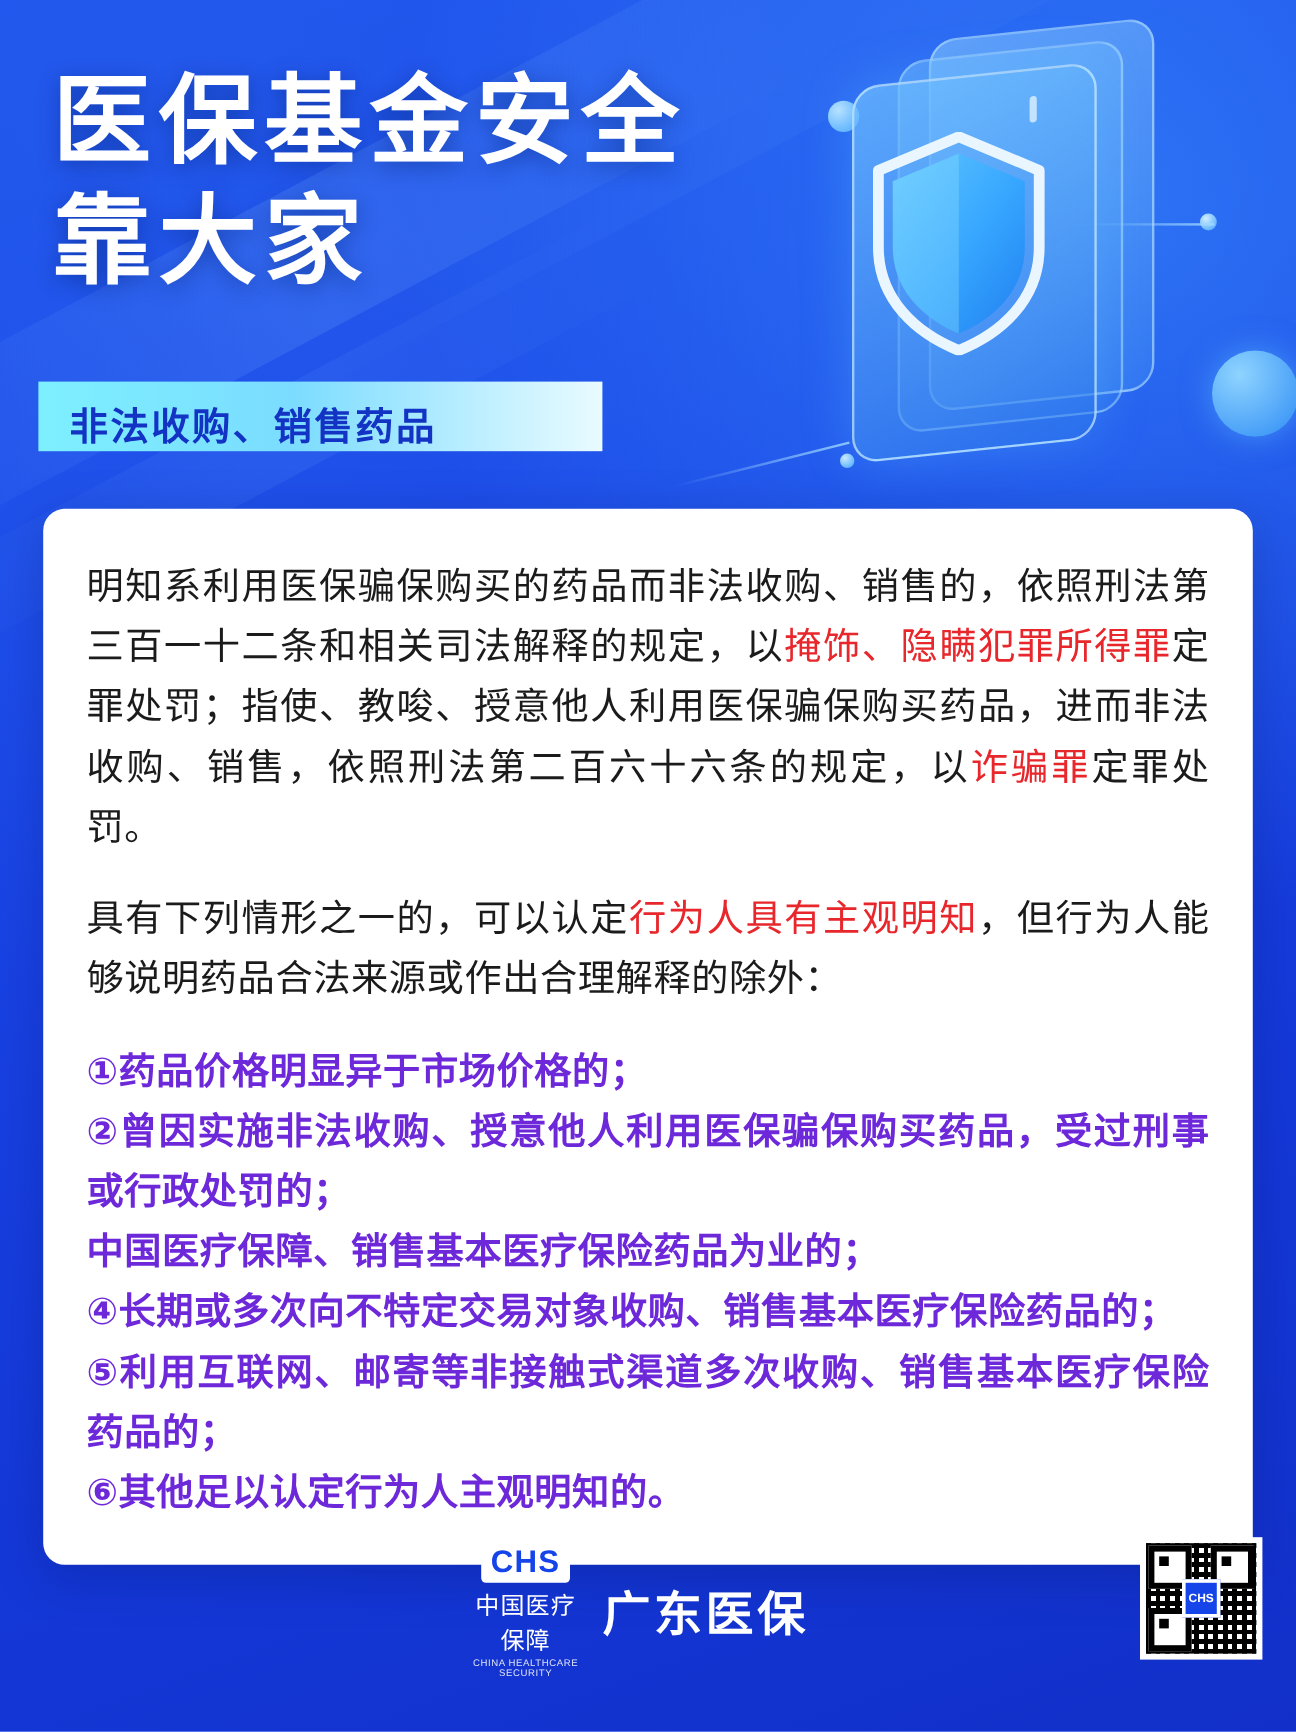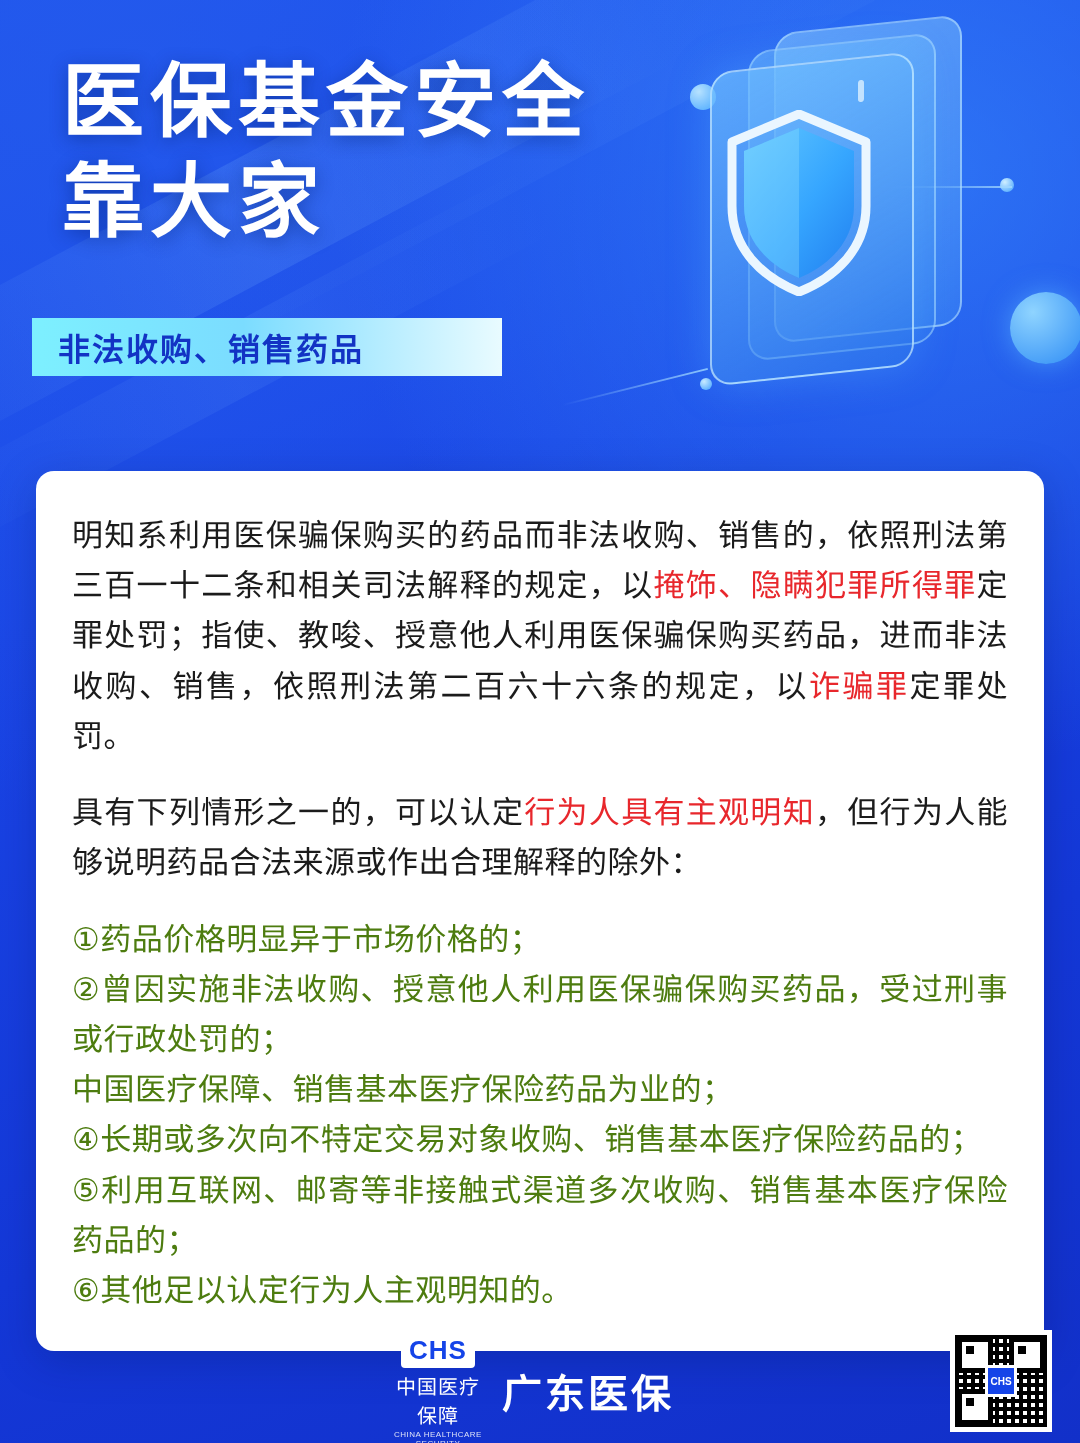--- a/index.html
+++ b/index.html
@@ -95,42 +95,42 @@
     position: absolute;
     left: 34px;
     top: 92px;
     width: 150px;
     height: 186px;
   }
 
   
   .title-block {
     position: absolute;
-    left: 62px;
+    left: 44px;
     top: 52px;
     width: 620px;
   }
   .title-line {
     color: #ffffff;
     font-size: 82px;
     font-weight: bold;
     letter-spacing: 6px;
     line-height: 1.22;
     text-shadow: 0 4px 18px rgba(0,30,110,.45);
   }
 
   .subtitle-bar {
     position: absolute;
     left: 32px;
     top: 318px;
     width: 470px;
     height: 58px;
     background: linear-gradient(90deg, #7df0ff 0%, #7bdcff 45%, #e9fbff 100%);
     display: flex;
-    align-items: center;
+    align-items: flex-end;
     padding-left: 26px;
     box-sizing: border-box;
   }
   .subtitle-text {
     color: #1233c4;
     font-size: 32px;
     font-weight: bold;
     letter-spacing: 2px;
   }
 
@@ -139,50 +139,50 @@
     position: absolute;
     left: 36px;
     top: 424px;
     width: 1008px;
     height: 880px;
     background: #ffffff;
     border-radius: 18px;
     box-sizing: border-box;
     padding: 40px 36px 30px 36px;
     box-shadow: 0 10px 40px rgba(0,20,90,.25);
-    margin-top: 47px;
   }
   .para {
     color: #1b1b1b;
     font-size: 31px;
     line-height: 1.62;
     letter-spacing: 0.5px;
     margin: 0 0 26px 0;
     text-align: justify;
   }
   .hl { color: #e8272c; }
   .list {
     margin: 0;
     padding: 0;
     list-style: none;
   }
   .list li {
-    color: #4d7c0f;
+    color: #6d28d9;
     font-size: 31px;
     line-height: 1.62;
     letter-spacing: 0.5px;
     margin: 0;
     text-align: justify;
+    font-weight: bold;
   }
 
   
   .footer {
     position: absolute;
     left: 0;
-    top: 1320px;
+    top: 1271px;
     width: 1080px;
     height: 123px;
   }
   .brand {
     position: absolute;
     left: 392px;
     top: 14px;
     display: flex;
     align-items: center;
     gap: 18px;

